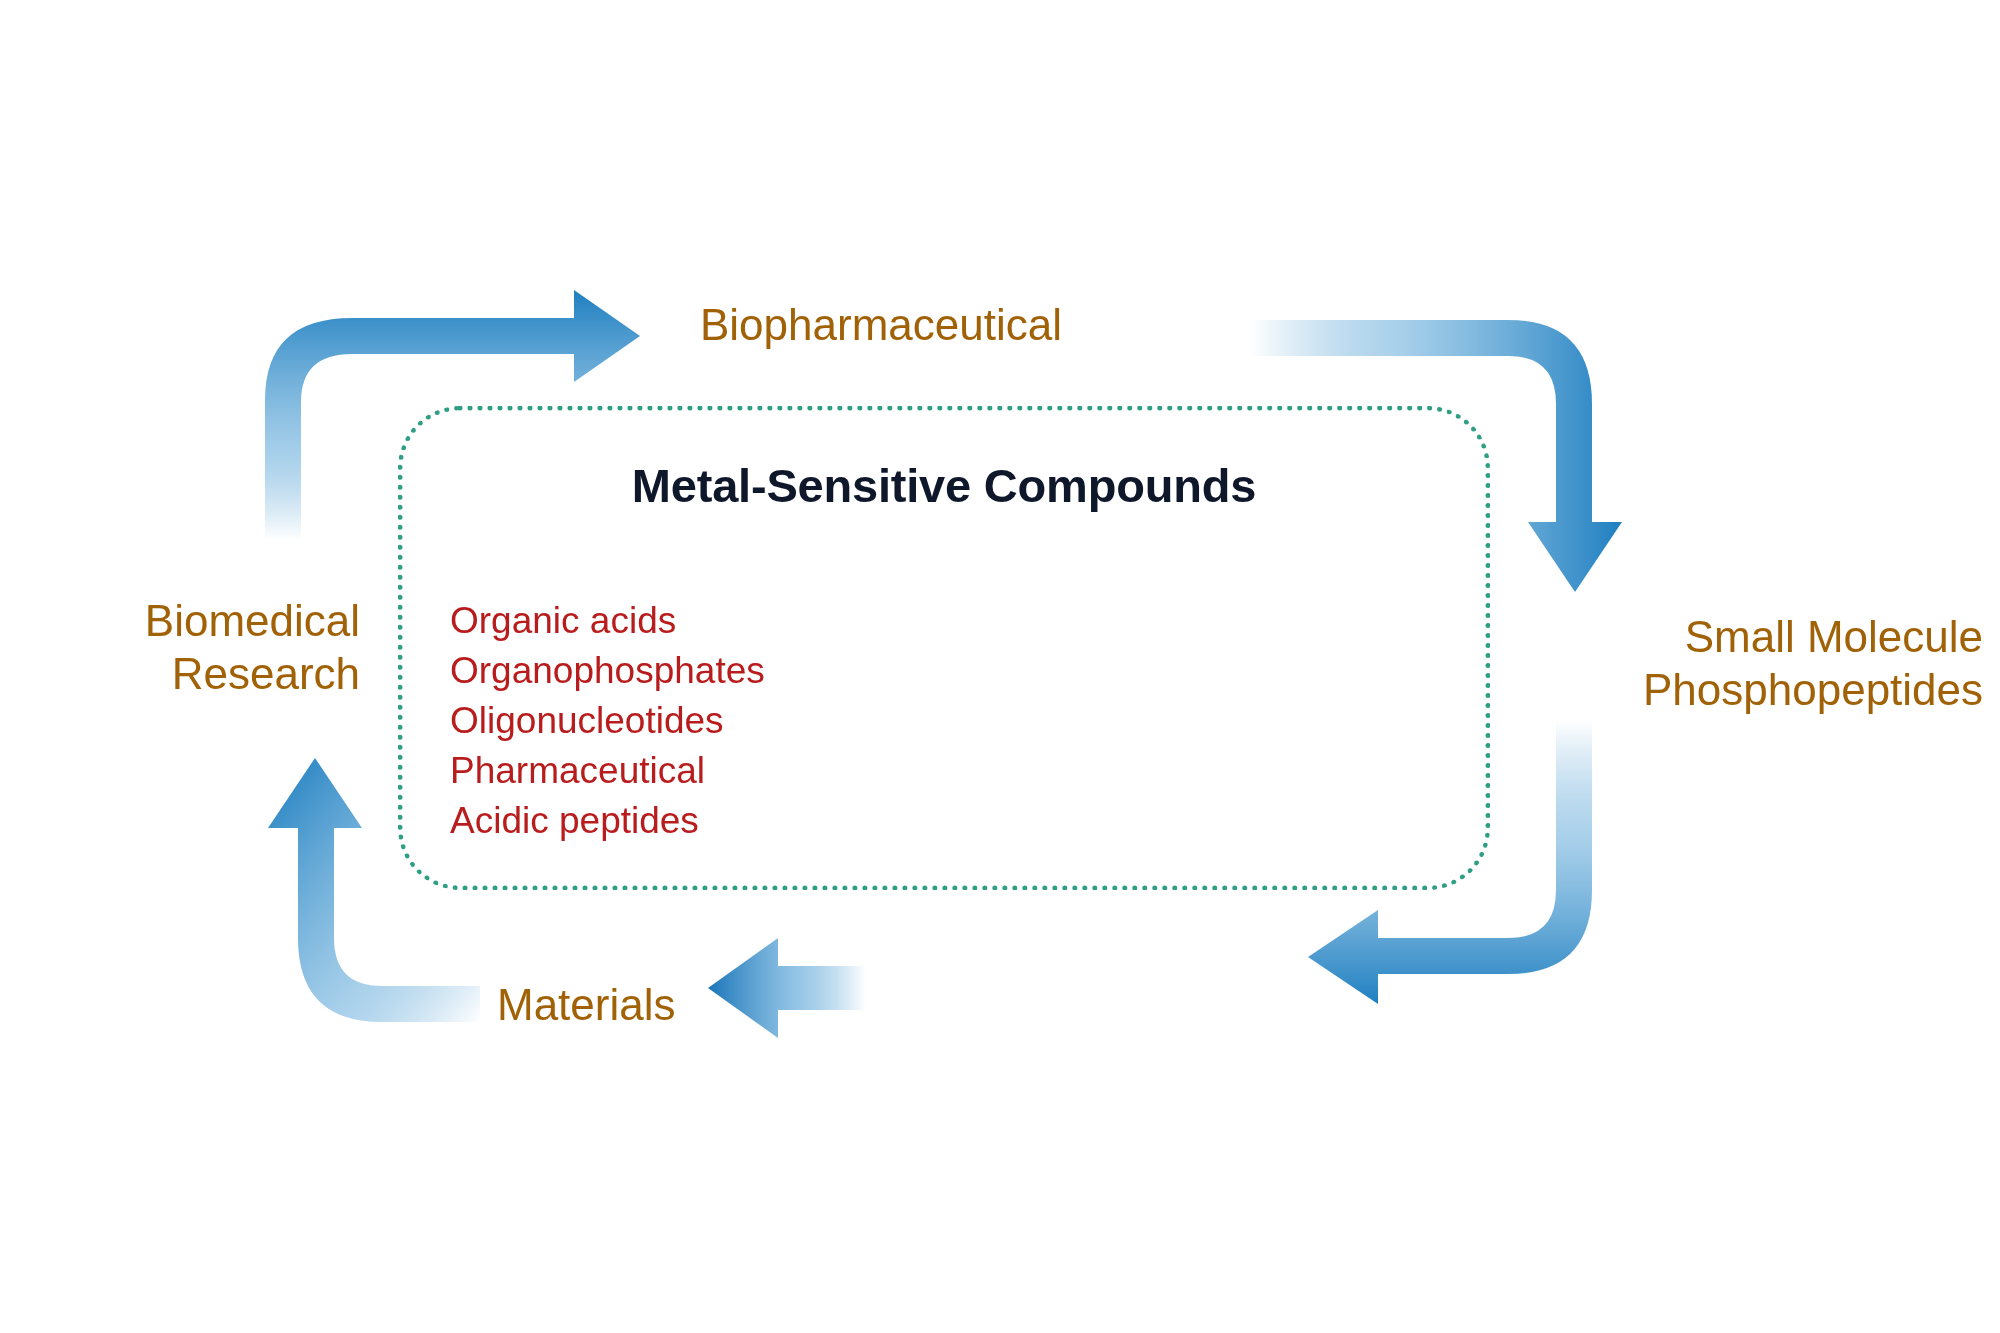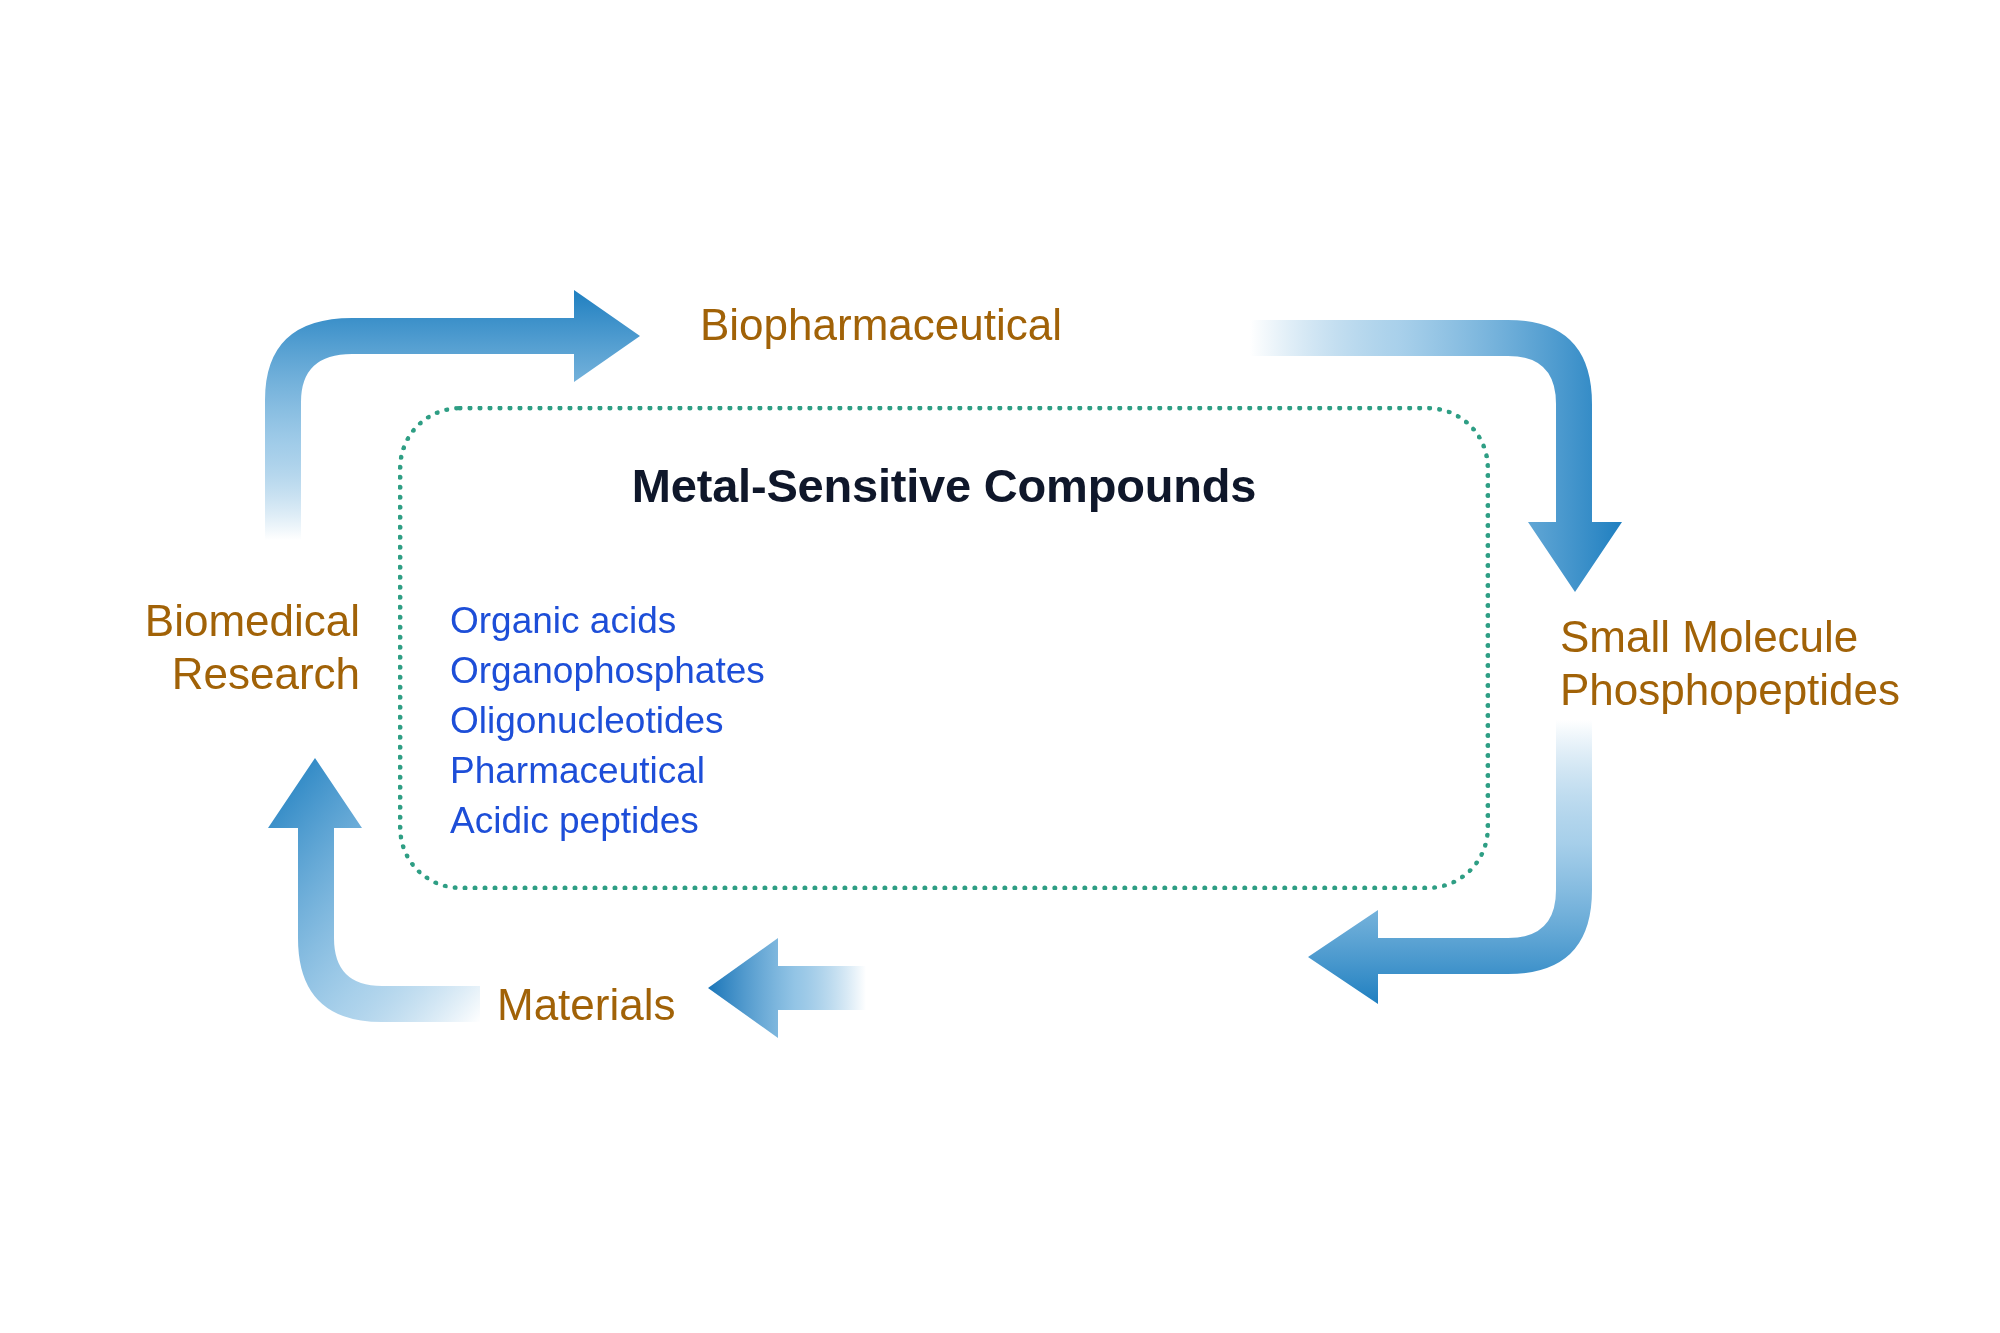--- a/index.html
+++ b/index.html
@@ -46,21 +46,21 @@
     font-weight: bold;
     font-size: 47px;
     letter-spacing: -0.2px;
     white-space: nowrap;
     margin-top: 8px;
   }
 
   
   .col {
     position: absolute;
-    color: #1d4ed8;
+    color: #b91c1c;
     font-size: 37px;
     line-height: 50px;
   }
   .col-left  { left: 450px;  top: 596px; }
   .col-right { left: 945px;  top: 596px; }
   .col .item { white-space: nowrap; }
   .col .item.italic { font-style: italic; }
 
   
   .cycle-label {
@@ -75,23 +75,23 @@
     top: 298px;
   }
   .label-biomedical {
     left: 40px;
     top: 558px;
     width: 320px;
     text-align: right;
     margin-top: 36px;
   }
   .label-smallmol {
-    left: 1560px;
+    left: 1643px;
     top: 610px;
-    text-align: left;
+    text-align: right;
   }
   .label-materials {
     left: 497px;
     top: 978px;
   }
   .label-foodenv {
     left: 880px;
     top: 950px;
     width: 370px;
     text-align: center;

